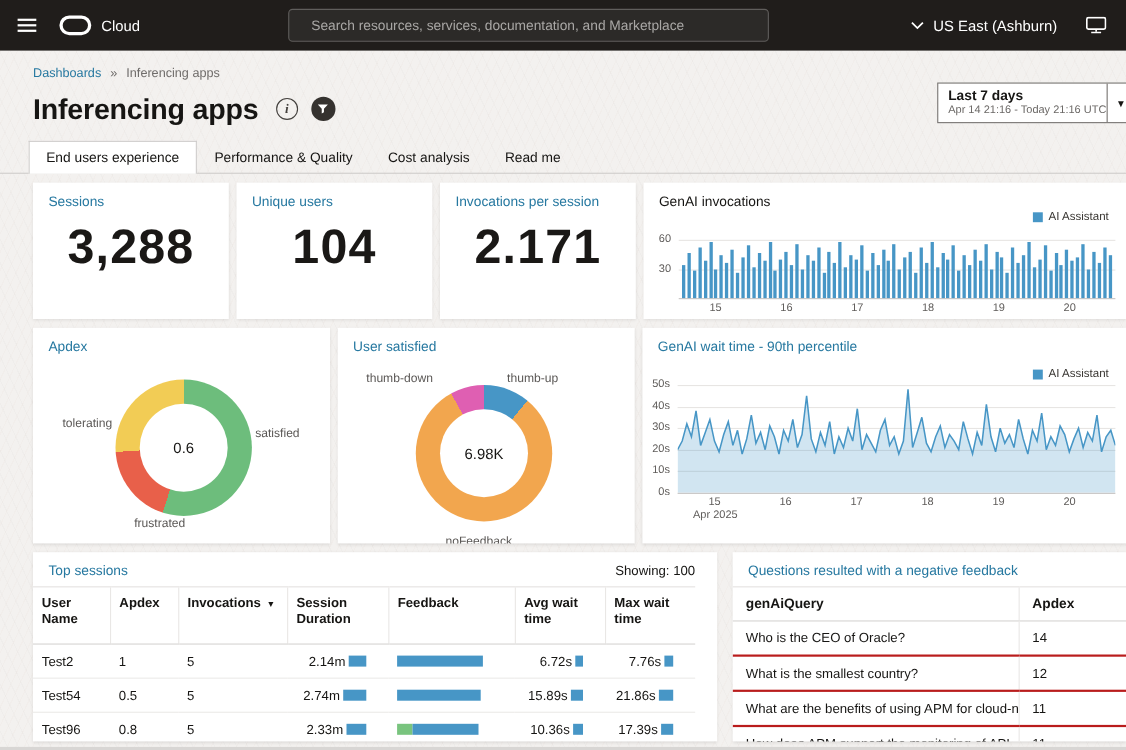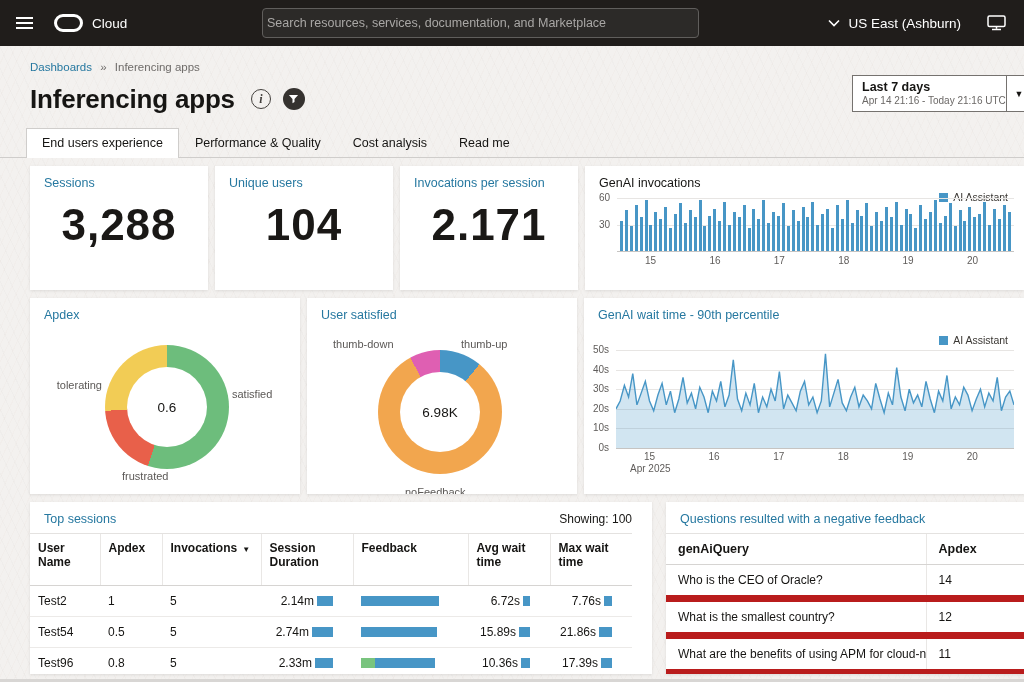--- a/index.html
+++ b/index.html
@@ -7,21 +7,21 @@
 body{font-family:"Liberation Sans",sans-serif;background:#f4f3f1;position:relative;color:#161513}
 
 
 .topbar{height:46px;background:#201d1b;display:flex;align-items:center;position:relative;z-index:10}
 .hamburger{width:48px;height:46px;display:flex;flex-direction:column;justify-content:center;align-items:center;gap:3px;cursor:pointer}
 .hamburger span{display:block;width:17px;height:2px;background:#fff}
 .brand{display:flex;align-items:center;gap:9px;margin-left:6px;cursor:pointer}
 .logo-oval{width:29px;height:18px;border:3px solid #fff;border-radius:10px;display:inline-block}
 .brand-text{color:#fff;font-size:13.5px}
 .searchwrap{position:absolute;left:262px;top:8px;width:437px;height:30px}
-.searchwrap input{width:100%;height:100%;background:#2c2a28;border:1px solid #605e5c;border-radius:4px;color:#e8e6e4;font-size:12.5px;padding:0 4px;outline:none}
+.searchwrap input{width:100%;height:100%;background:#2c2a28;border:1px solid #605e5c;border-radius:4px;color:#e8e6e4;font-size:12.5px;padding:0 20px;outline:none}
 .searchwrap input::placeholder{color:#a9a7a5}
 .top-right{margin-left:auto;display:flex;align-items:center;gap:26px;padding-right:18px}
 .region{display:flex;align-items:center;gap:8px;color:#fff;font-size:13.5px;cursor:pointer}
 .shell-icon{display:flex;align-items:center;cursor:pointer}
 
 
 .page{height:641px;overflow:hidden;position:relative;background-color:#f3f1ef;
 background-image:repeating-linear-gradient(115deg,rgba(160,80,40,.018) 0 1px,transparent 1px 7px),repeating-linear-gradient(65deg,rgba(0,0,0,.014) 0 1px,transparent 1px 9px)}
 .crumbs{padding:15px 30px 0;font-size:11.5px;height:29px}
 .crumbs a{color:#2678a0;text-decoration:none;cursor:pointer}
@@ -49,21 +49,21 @@
 .card-title{font-size:12.5px;padding:10px 14px 0}
 .card-title.link{color:#2678a0;cursor:pointer}
 .card-title.dark{color:#161513}
 .kpi{width:178px;height:124px}
 .kpi-value{font-size:44px;font-weight:700;text-align:center;margin-top:10px;letter-spacing:1px;color:#1a1816}
 
 
 .chart-card{flex:1;min-width:0;height:124px;overflow:hidden}
 .legend{position:absolute;top:25px;right:16px;display:flex;align-items:center;gap:5px;font-size:10.5px;color:#3a3733;cursor:pointer}
 .legend .sw{width:9px;height:9px;background:#4796c6;display:inline-block}
-.plot-row{display:flex;margin-top:8px}
+.plot-row{display:flex;margin-top:28px}
 .yaxis{width:32px;position:relative;font-size:10px;color:#5f5c5a}
 .ytick{position:absolute;right:7px;transform:translateY(-55%)}
 .plot{flex:1;position:relative;margin-right:10px}
 .bar-plot-h{height:54px;border-bottom:1px solid #c6c4c2}
 .area-plot-h{height:98px}
 .gridwrap{position:absolute;inset:0}
 .gridline{position:absolute;left:0;right:0;height:1px;background:#e7e5e3}
 .area-plot-h .gridline:last-child{background:#c6c4c2}
 .bars{position:absolute;inset:0;display:flex;align-items:flex-end;justify-content:space-between;padding:0 3px}
 .vbar{width:3px;background:#4796c6}
@@ -101,21 +101,21 @@
 .ts-table th{font-size:12px;font-weight:700;text-align:left;vertical-align:top;padding:7px 8px;height:52px;border-top:1px solid #e4e2e0;border-bottom:1px solid #d6d4d2;border-left:1px solid #e9e7e5;cursor:pointer}
 .ts-table th:first-child{border-left:none}
 .sort-caret{font-size:8px;margin-left:5px;color:#161513}
 .sort-caret::before{content:"▼"}
 .ts-table td{font-size:12px;padding:0 8px;height:31px;border-bottom:1px solid #eceae8}
 .val-bar{display:flex;align-items:center;justify-content:flex-end;gap:3px;padding-right:12px}
 .minibar{height:10px;background:#4796c6;flex:0 0 auto}
 .hstack{display:flex;height:10px}
 .q-table{width:100%}
 .q-table th{font-size:12.5px;font-weight:700;text-align:left;padding:8px 12px;height:30px;border-top:1px solid #e4e2e0;border-bottom:1px solid #d6d4d2}
-.q-table td{font-size:12px;padding:8px 12px;height:30px;border-bottom:7px solid #b91c1c;white-space:nowrap;overflow:hidden}
+.q-table td{font-size:12px;padding:8px 12px;height:30px;border-bottom:2px solid #b91c1c;white-space:nowrap;overflow:hidden}
 .q-table th+th,.q-table td+td{border-left:1px solid #e9e7e5}
 
 .bottom-strip{position:absolute;left:0;bottom:0;width:1024px;height:8px;background:#d8d6d4;z-index:20}
 </style>
 </head>
 <body>
 
 <div class="topbar">
   <div class="hamburger">
       <span></span>

